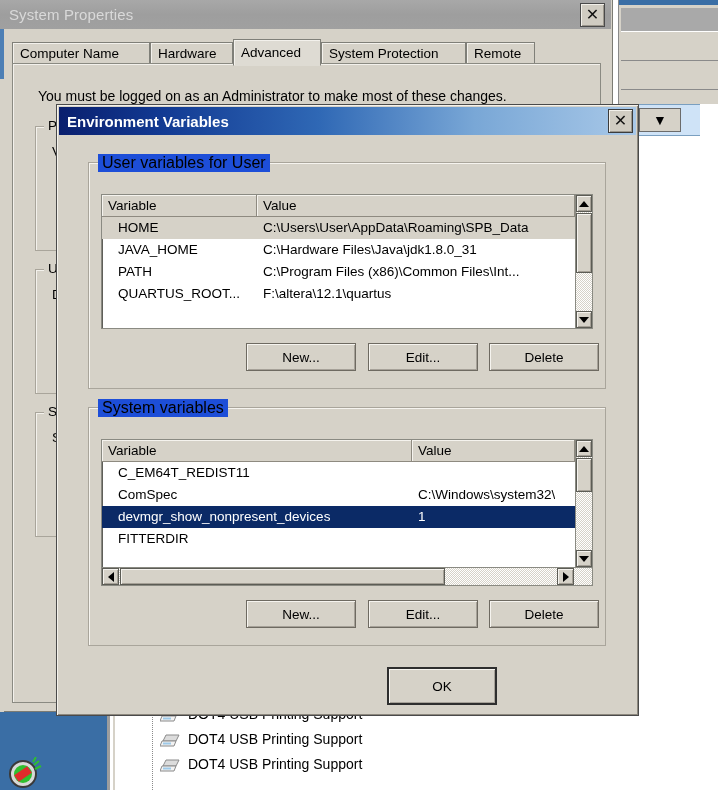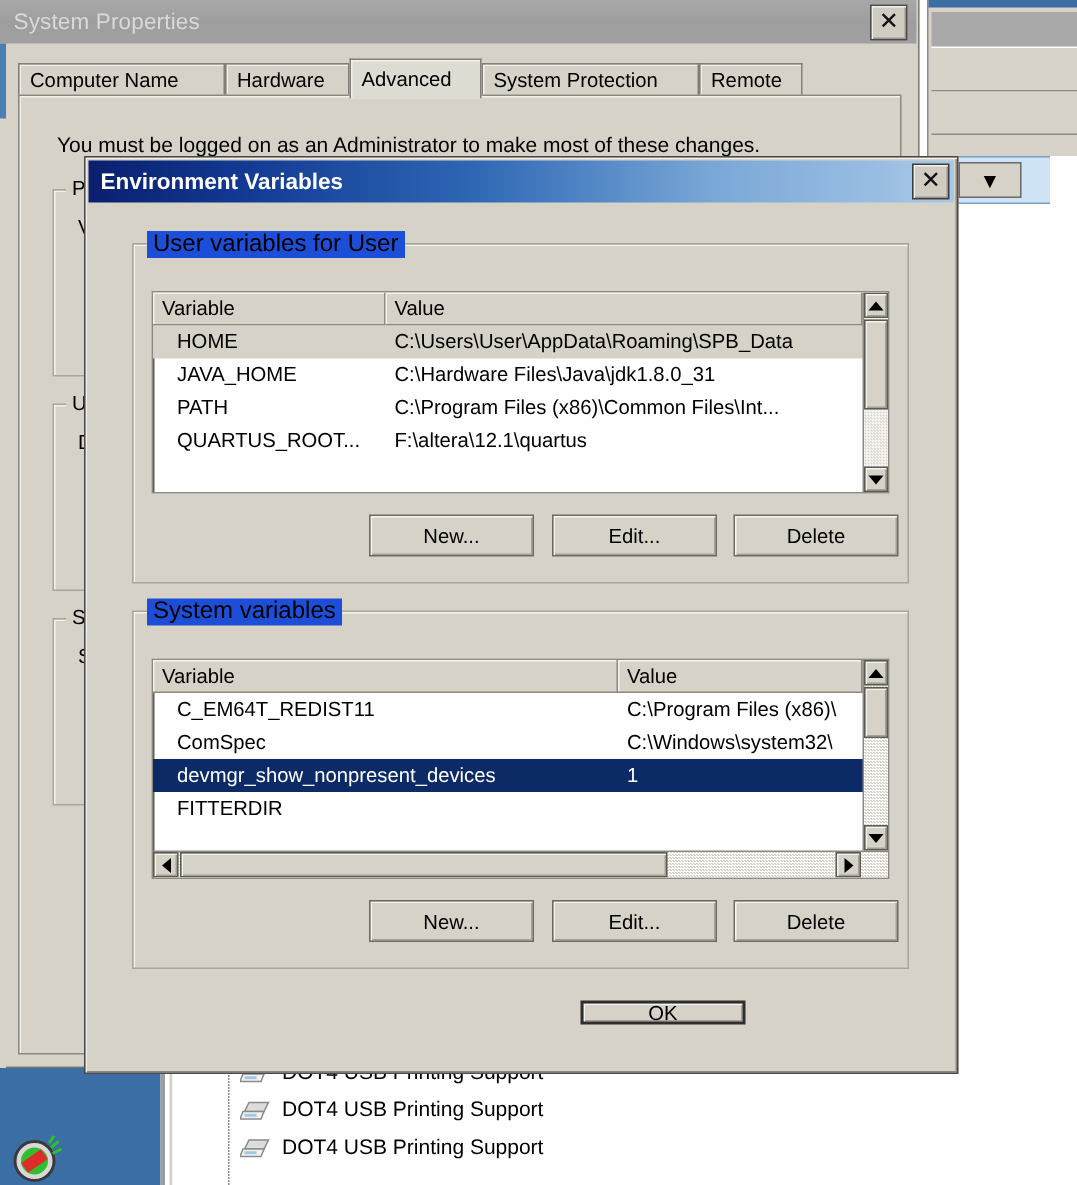--- a/index.html
+++ b/index.html
@@ -477,21 +477,20 @@
       <span class="env-group-label">System variables</span>
 
       <div class="lv" style="left:12px; top:31px; width:492px; height:147px;">
         <div class="lv-header">
           <div class="lv-th" style="width:310px;">Variable</div>
           <div class="lv-th" style="width:163px;">Value</div>
         </div>
         <div class="lv-body">
           <div class="lv-row">
             <span class="lv-cell-var">C_EM64T_REDIST11</span>
-            <span class="lv-cell-val" style="left:316px;">C:\Program Files (x86)\</span>
           </div>
           <div class="lv-row">
             <span class="lv-cell-var">ComSpec</span>
             <span class="lv-cell-val" style="left:316px;">C:\Windows\system32\</span>
           </div>
           <div class="lv-row sel-blue" style="width:475px;">
             <span class="lv-cell-var">devmgr_show_nonpresent_devices</span>
             <span class="lv-cell-val" style="left:316px;">1</span>
           </div>
           <div class="lv-row">
@@ -524,19 +523,19 @@
         <span>New...</span>
       </div>
       <div class="btn" style="left:279px; top:192px; width:110px;">
         <span>Edit...</span>
       </div>
       <div class="btn" style="left:400px; top:192px; width:110px;">
         <span>Delete</span>
       </div>
     </div>
 
-    <div class="btn default" style="left:330px; top:562px; width:110px; height:16px;">
+    <div class="btn default" style="left:330px; top:562px; width:110px; height:38px;">
       <span>OK</span>
     </div>
 
   </div>
 
 </div>
 
 </body></html>

